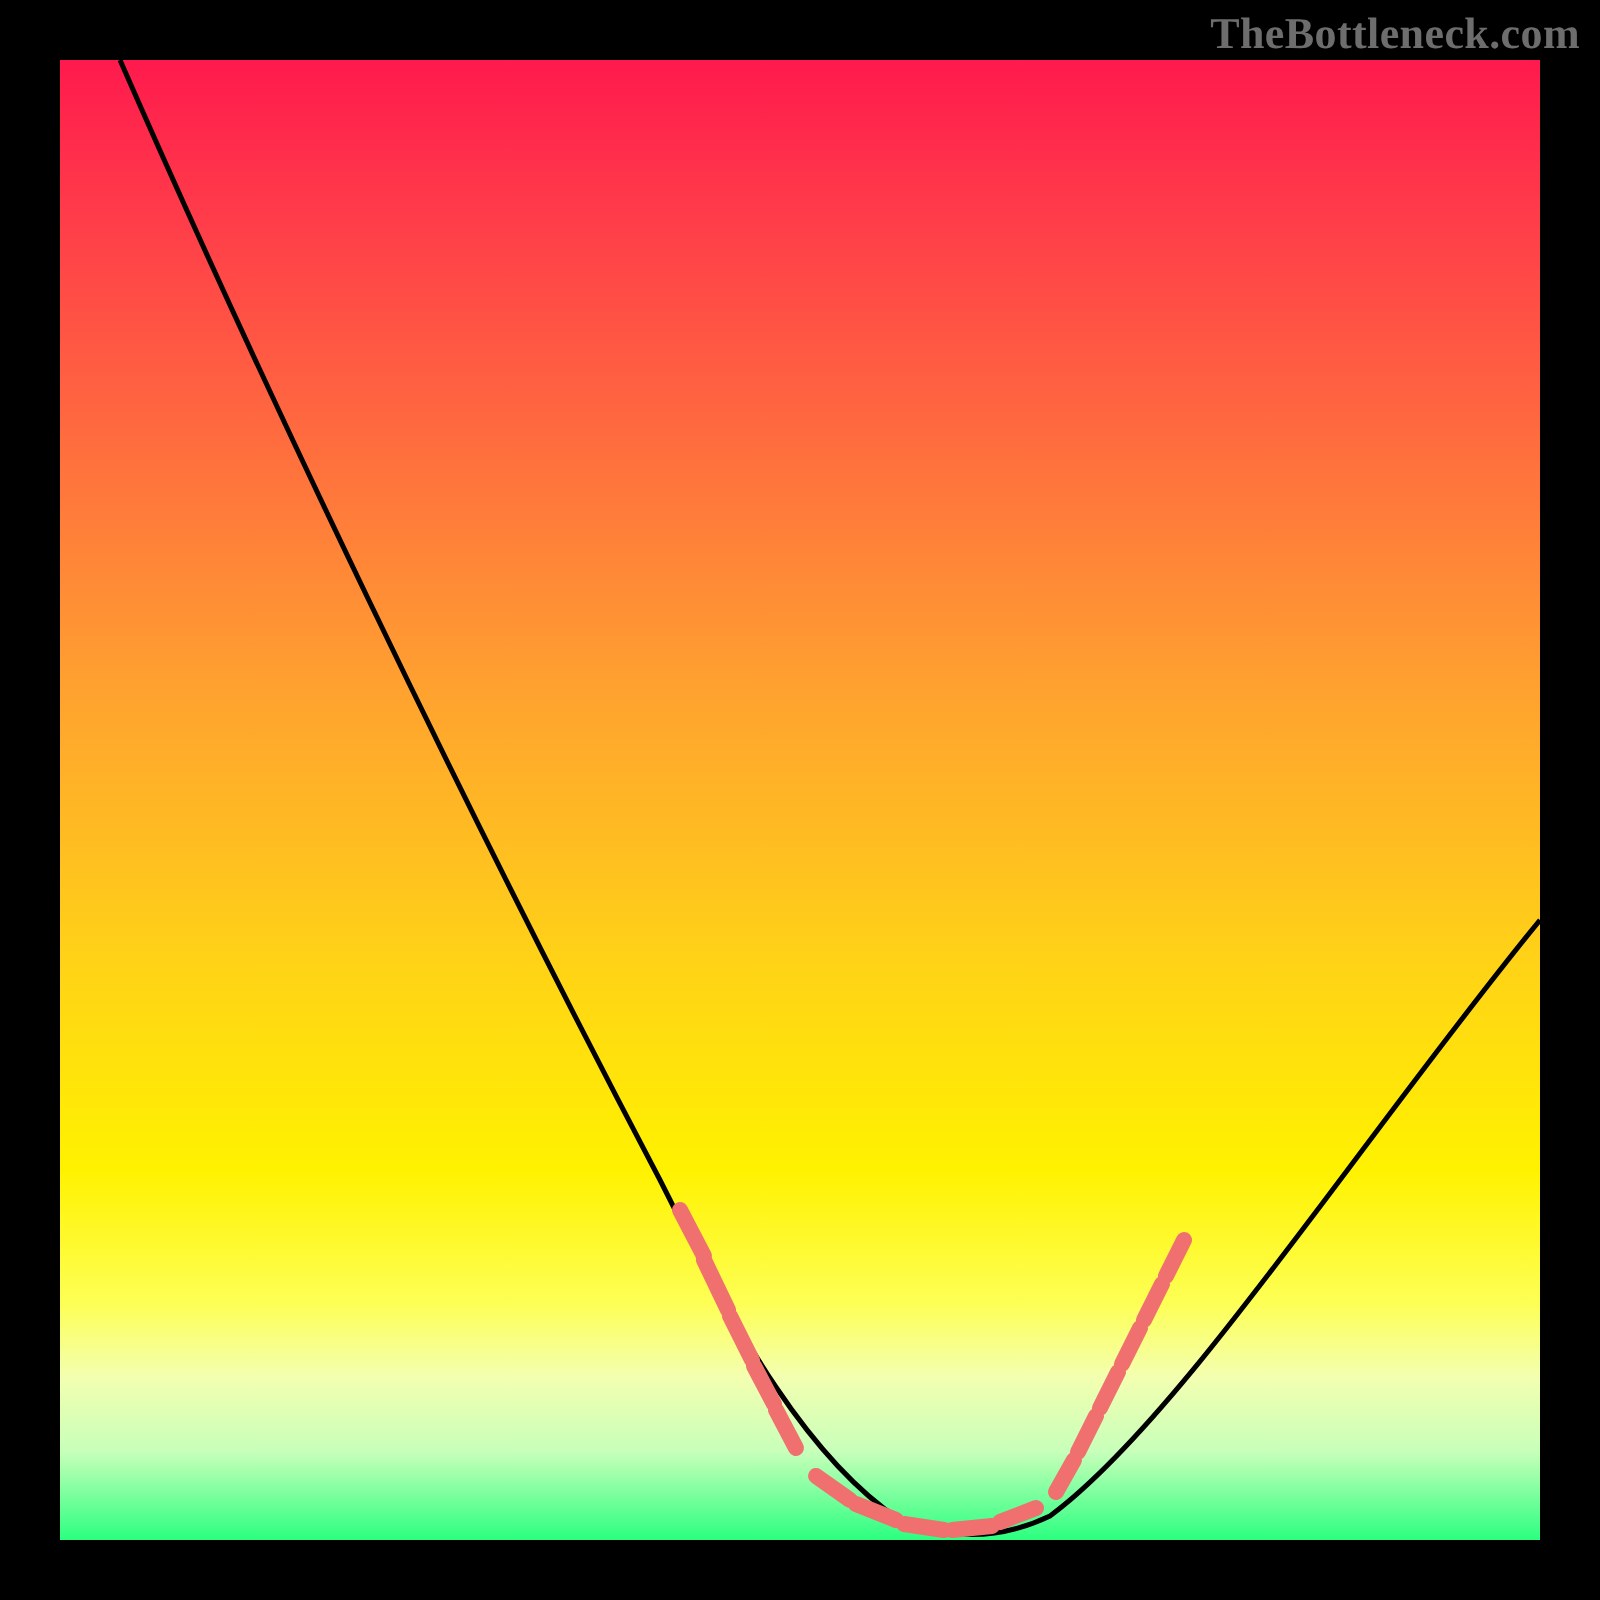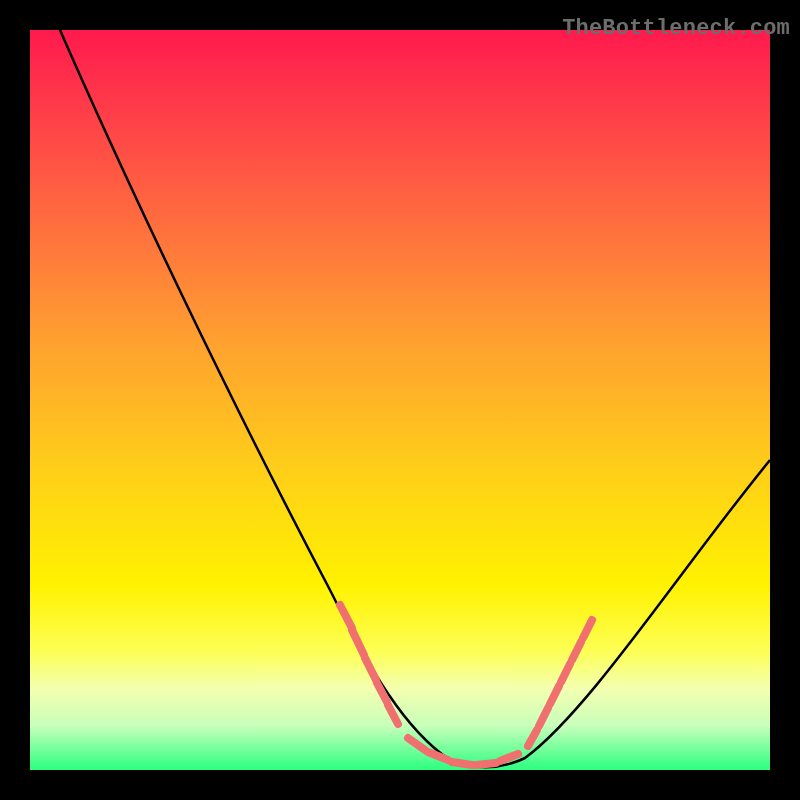--- a/index.html
+++ b/index.html
@@ -37,23 +37,23 @@
       #2bff80 100%
     );
   }
   svg.curve {
     position: absolute;
     left: 0;
     top: 0;
   }
   .watermark {
     position: absolute;
-    top: 16px;
+    top: 4px;
     right: 10px;
-    font-family: Liberation Mono, monospace;
+    font-family: Liberation Serif, serif;
     font-size: 22px;
     font-weight: 600;
     color: #6d6d6d;
     letter-spacing: 0.2px;
     text-align: right;
   }
 </style>
 </head>
 <body>
 

